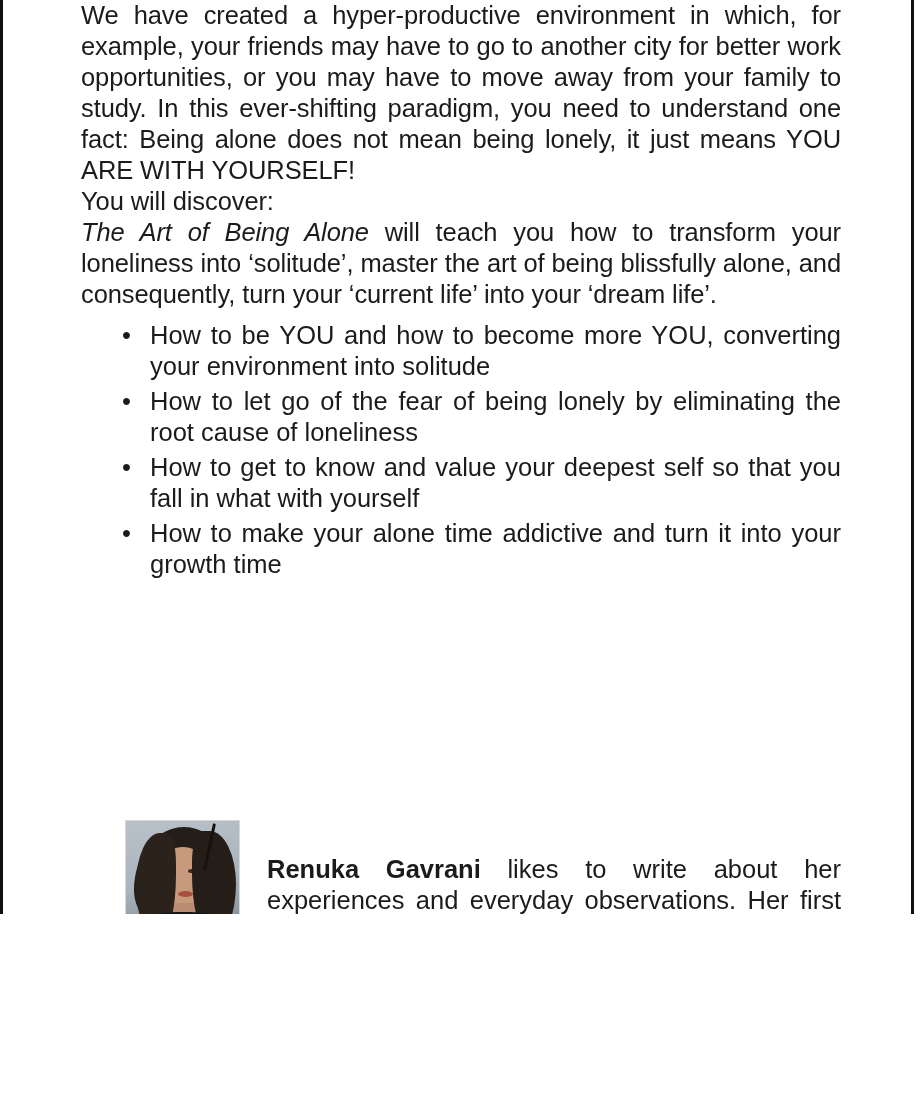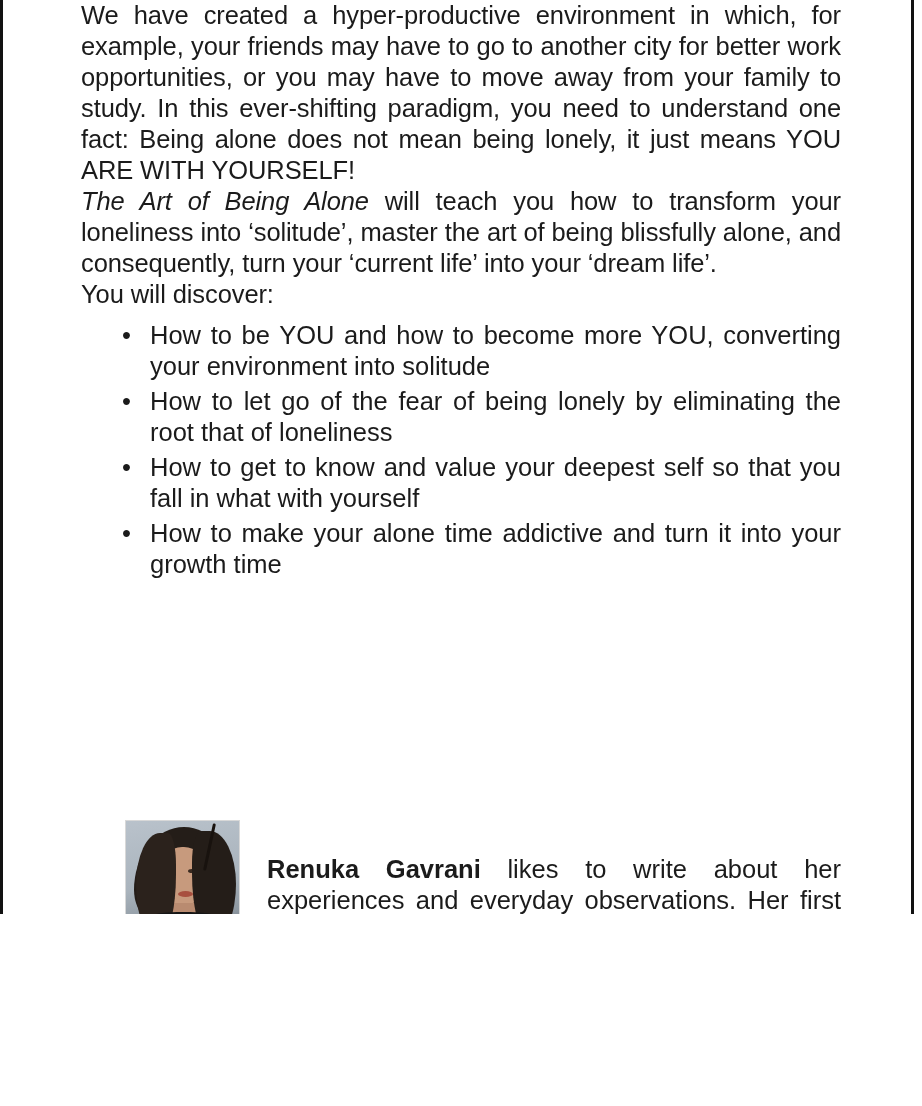--- a/index.html
+++ b/index.html
@@ -191,32 +191,32 @@
 
 <div id="page">
 
   <div class="trim-left"></div>
   <div class="trim-right"></div>
 
   <div class="content">
 
     <p class="body-text para-1">We have created a hyper-productive environment in which, for example, your friends may have to go to another city for better work opportunities, or you may have to move away from your family to study. In this ever-shifting paradigm, you need to understand one fact: Being alone does not mean being lonely, it just means YOU ARE WITH YOURSELF!</p>
 
+    <p class="body-text para-lead">You will discover:</p>
+
     <p class="body-text para-2"><span class="italic-title">The Art of Being Alone</span><span> will teach you how to transform your loneliness into ‘solitude’, master the art of being blissfully alone, and consequently, turn your ‘current life’ into your ‘dream life’.</span></p>
 
-    <p class="body-text para-lead">You will discover:</p>
-
     <ul class="discover-list">
       <li>
         <span class="bullet">•</span>
         <span class="li-text">How to be YOU and how to become more YOU, converting your environment into solitude</span>
       </li>
       <li>
         <span class="bullet">•</span>
-        <span class="li-text">How to let go of the fear of being lonely by eliminating the root that of loneliness</span>
+        <span class="li-text">How to let go of the fear of being lonely by eliminating the root cause of loneliness</span>
       </li>
       <li>
         <span class="bullet">•</span>
         <span class="li-text">How to get to know and value your deepest self so that you fall in what with yourself</span>
       </li>
       <li>
         <span class="bullet">•</span>
         <span class="li-text">How to make your alone time addictive and turn it into your growth time</span>
       </li>
     </ul>

